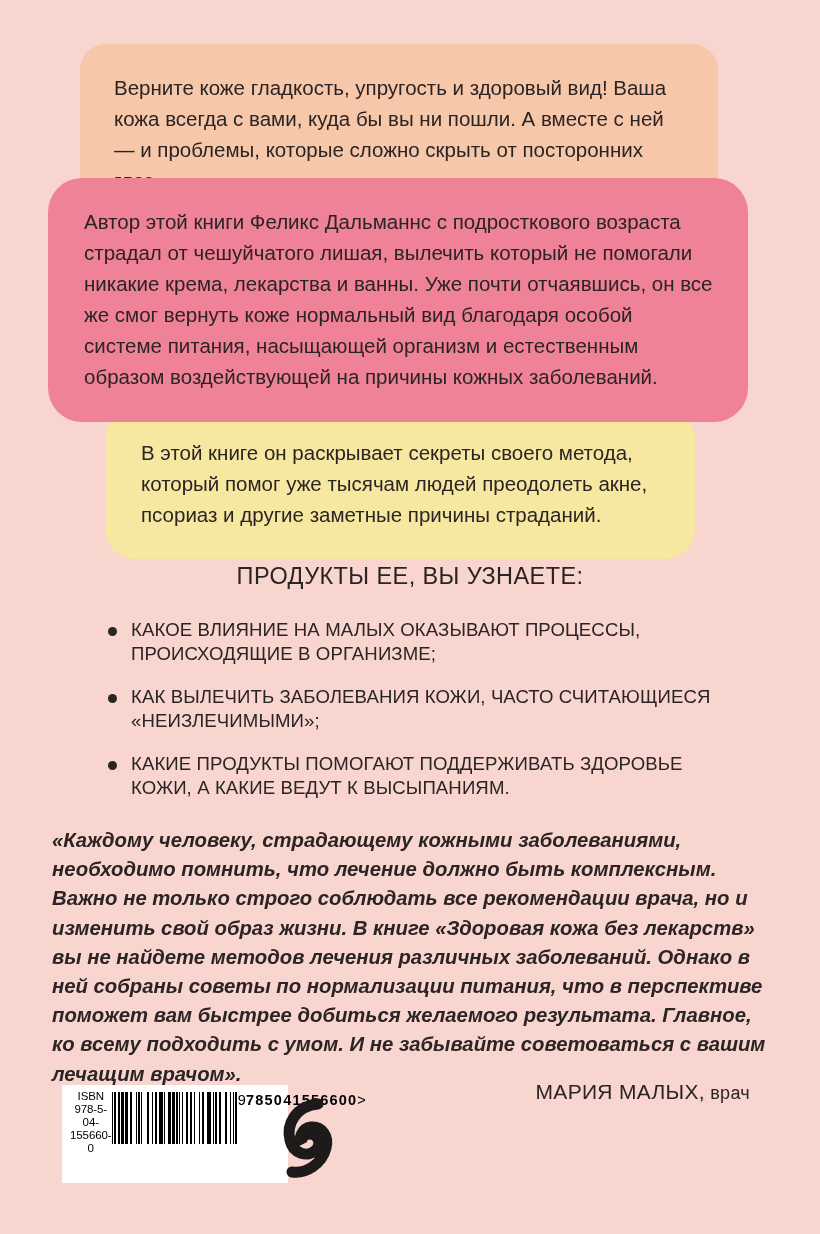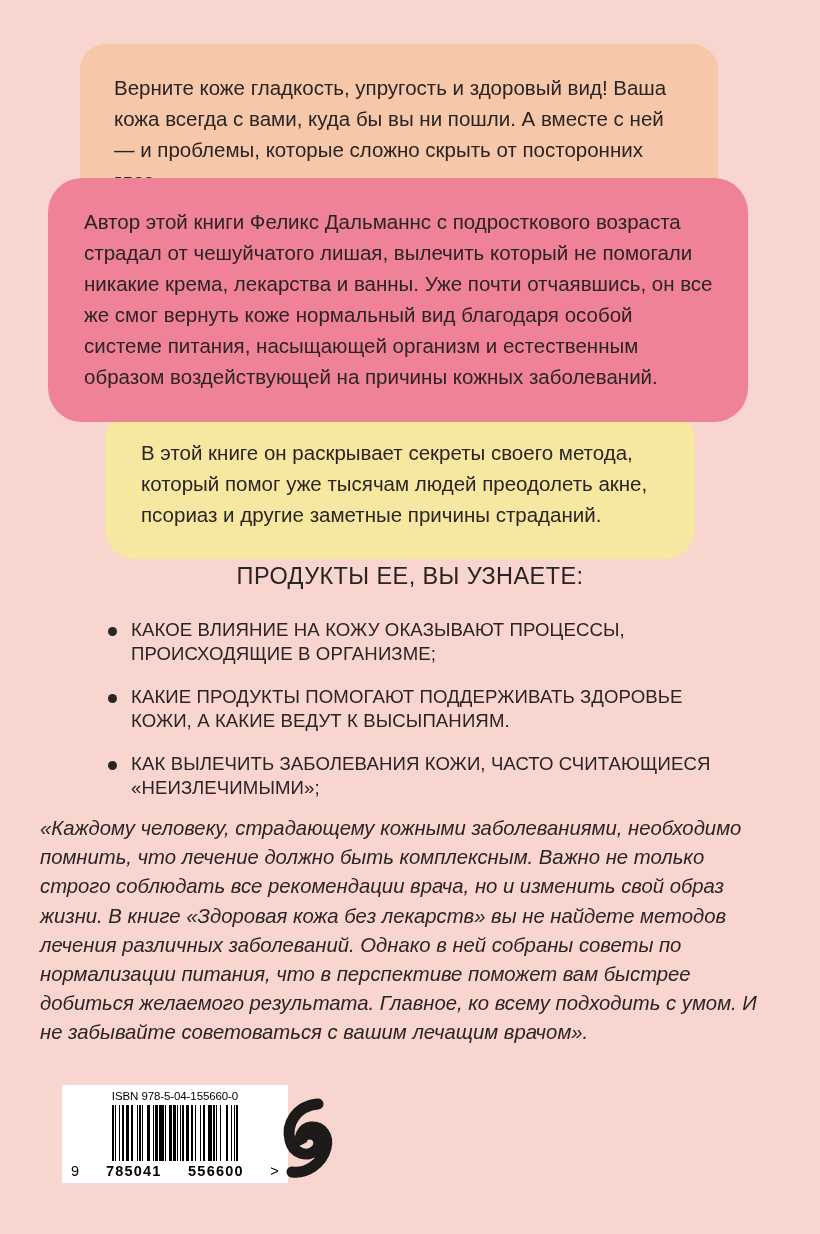--- a/index.html
+++ b/index.html
@@ -119,21 +119,21 @@
     top: 814px;
     width: 740px;
     font-family: "Liberation Sans", sans-serif;
     font-style: italic;
     font-size: 20.3px;
     line-height: 29.2px;
     color: #2b2424;
     text-align: justify;
     text-justify: inter-word;
   }
-  .quote p { margin: 0; }
+  .quote p { margin: 12px; font-weight: bold; }
   .quote p:last-child { text-align: left; }
 
   .quote-attribution {
     position: absolute;
     right: 70px;
     top: 1080px;
     font-size: 20px;
     color: #2b2424;
     letter-spacing: 0.3px;
     white-space: nowrap;
@@ -145,21 +145,21 @@
   .barcode-box {
     position: absolute;
     left: 62px;
     top: 1085px;
     width: 226px;
     height: 98px;
     background: #ffffff;
     box-sizing: border-box;
     padding: 5px 8px 3px 8px;
     display: flex;
-    flex-direction: column;
+    flex-direction: row;
   }
   .isbn-text {
     font-size: 11.5px;
     color: #000;
     text-align: center;
     letter-spacing: -0.1px;
     font-family: "Liberation Sans", sans-serif;
     line-height: 13px;
   }
   .bars {
@@ -215,36 +215,39 @@
 
   <div class="callout block-pink">
     <p>Автор этой книги Феликс Дальманнс с подросткового возраста страдал от чешуйчатого лишая, вылечить который не помогали никакие крема, лекарства и ванны. Уже почти отчаявшись, он все же смог вернуть коже нормальный вид благодаря особой системе питания, насыщающей организм и естественным образом воздействующей на причины кожных  заболеваний.</p>
   </div>
 
   <div class="section-heading">ПРОДУКТЫ ЕЕ, ВЫ УЗНАЕТЕ:</div>
 
   <div class="bullet-list">
     <div class="bullet-item">
       <span class="bullet-dot"></span>
-      <span class="bullet-text">КАКОЕ ВЛИЯНИЕ НА КОЖУ ОКАЗЫВАЮТ ПРОЦЕССЫ, ПРОИСХОДЯЩИЕ В ОРГАНИЗМЕ;</span>
+      <span class="bullet-text">КАКОЕ ВЛИЯНИЕ НА МАЛЫХ ОКАЗЫВАЮТ ПРОЦЕССЫ, ПРОИСХОДЯЩИЕ В ОРГАНИЗМЕ;</span>
+    </div>
+    <div class="bullet-item">
+      <span class="bullet-dot"></span>
+      <span class="bullet-text">КАК ВЫЛЕЧИТЬ ЗАБОЛЕВАНИЯ КОЖИ, ЧАСТО СЧИТАЮЩИЕСЯ «НЕИЗЛЕЧИМЫМИ»;</span>
     </div>
     <div class="bullet-item">
       <span class="bullet-dot"></span>
       <span class="bullet-text">КАКИЕ ПРОДУКТЫ ПОМОГАЮТ ПОДДЕРЖИВАТЬ ЗДОРОВЬЕ КОЖИ, А КАКИЕ ВЕДУТ К ВЫСЫПАНИЯМ.</span>
     </div>
-    <div class="bullet-item">
-      <span class="bullet-dot"></span>
-      <span class="bullet-text">КАК ВЫЛЕЧИТЬ ЗАБОЛЕВАНИЯ КОЖИ, ЧАСТО СЧИТАЮЩИЕСЯ «НЕИЗЛЕЧИМЫМИ»;</span>
-    </div>
   </div>
 
   <div class="quote">
     <p>«Каждому человеку, страдающему кожными заболеваниями, необходимо помнить, что лечение должно быть комплексным. Важно не только строго соблюдать все рекомендации врача, но и изменить свой образ жизни. В книге «Здоровая кожа без лекарств» вы не найдете методов лечения различных заболеваний.  Однако в ней собраны советы по нормализации питания, что в перспективе поможет вам быстрее добиться желаемого результата.  Главное, ко всему подходить с умом. И не забывайте советоваться с вашим лечащим врачом».</p>
   </div>
 
+  <div class="quote-attribution">
+    <span class="attr-name">МАРИЯ МАЛЫХ,</span><span class="attr-role"> врач</span>
+  </div>
 
   <div class="barcode-box">
     <div class="isbn-text">ISBN 978-5-04-155660-0</div>
     <div class="bars" id="bars">
         <i style="width: 1.35px;"></i>
         <i class="g" style="width: 1.4px;"></i>
         <i style="width: 1.35px;"></i>
         <i class="g" style="width: 2.7px;"></i>
         <i style="width: 1.35px;"></i>
         <i class="g" style="width: 1.35px;"></i>

